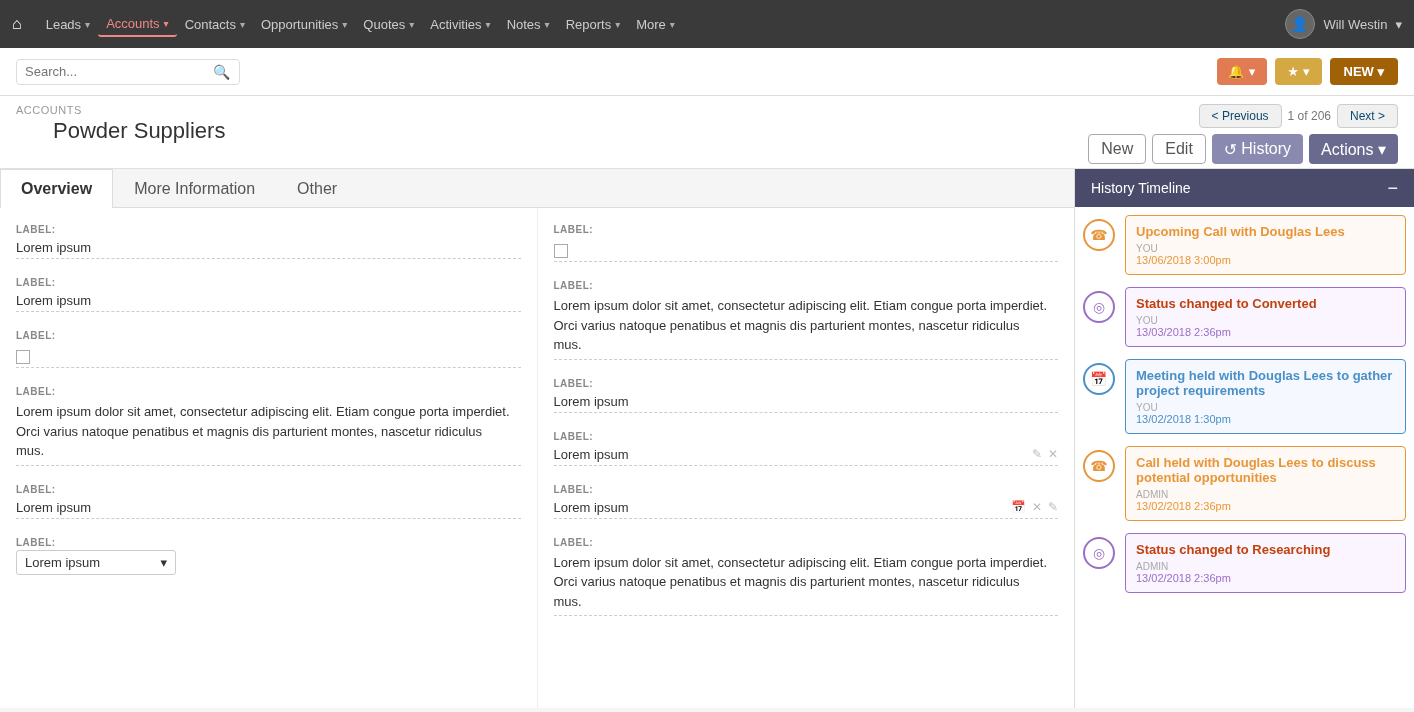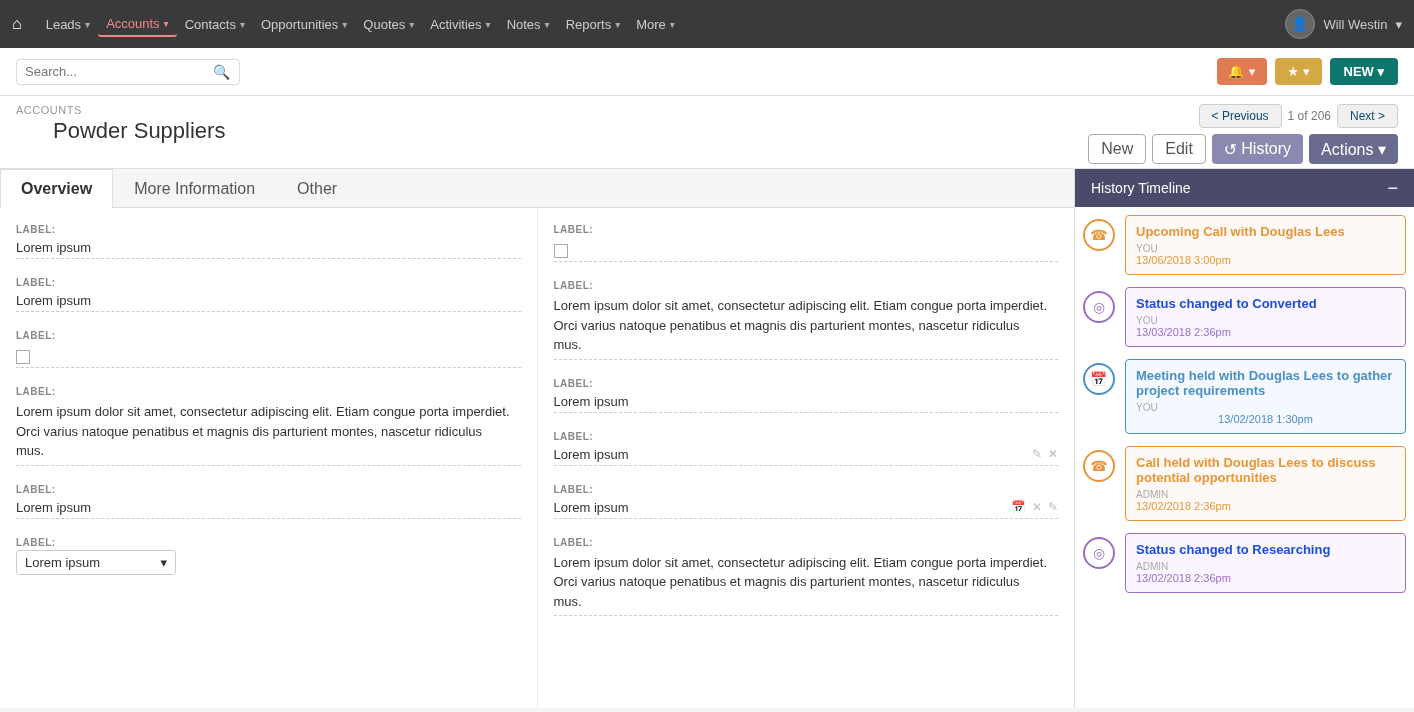--- a/index.html
+++ b/index.html
@@ -81,21 +81,21 @@
       border: none;
       border-radius: 4px;
       padding: 6px 12px;
       cursor: pointer;
       font-size: 13px;
       display: flex;
       align-items: center;
       gap: 4px;
     }
     .btn-new {
-      background: #0f766e;
+      background: #a16207;
       color: #fff;
       border: none;
       border-radius: 4px;
       padding: 6px 14px;
       cursor: pointer;
       font-size: 13px;
       font-weight: bold;
       display: flex;
       align-items: center;
       gap: 4px;
@@ -310,28 +310,28 @@
       border: 1px solid;
       border-radius: 4px;
       padding: 8px 10px;
     }
     .h-card.orange-card { border-color: #e8963a; background: #fff9f5; }
     .h-card.purple-card { border-color: #9b6fc7; background: #faf5ff; }
     .h-card.blue-card { border-color: #4a90c7; background: #f5f9ff; }
 
     .h-title { font-size: 13px; font-weight: bold; margin-bottom: 4px; }
     .h-title.orange { color: #e8963a; }
-    .h-title.purple { color: #1d4ed8; }
+    .h-title.purple { color: #c2410c; }
     .h-title.blue { color: #4a90c7; }
 
     .h-meta { font-size: 11px; }
     .h-meta .who { color: #aaa; text-transform: uppercase; font-size: 10px; }
     .h-meta .when { color: #e8963a; font-size: 11px; }
     .h-meta .when.purple { color: #9b6fc7; }
-    .h-meta .when.blue { color: #4a90c7; text-align: center; }
+    .h-meta .when.blue { color: #4a90c7; }
 
     .minus-btn {
       background: none;
       border: none;
       color: #fff;
       font-size: 18px;
       cursor: pointer;
       line-height: 1;
     }
   </style>

